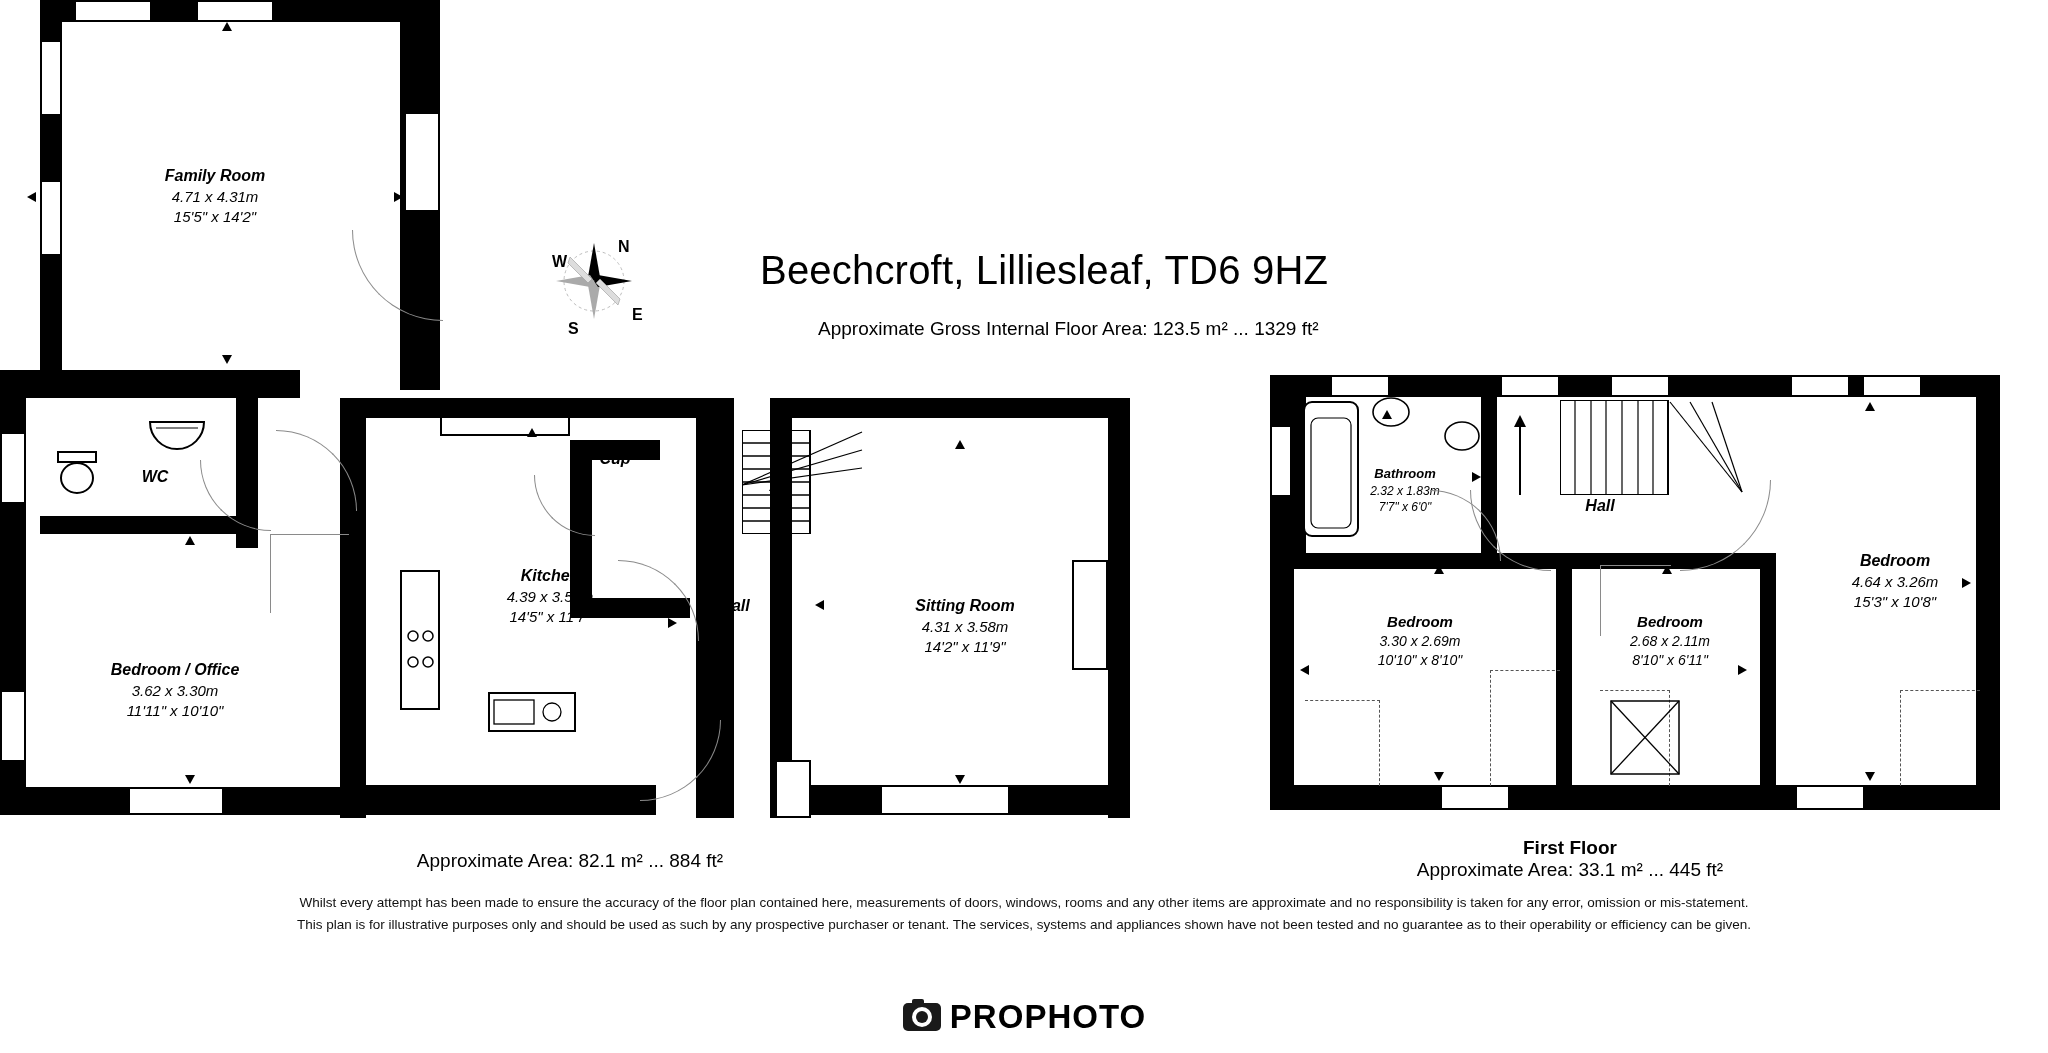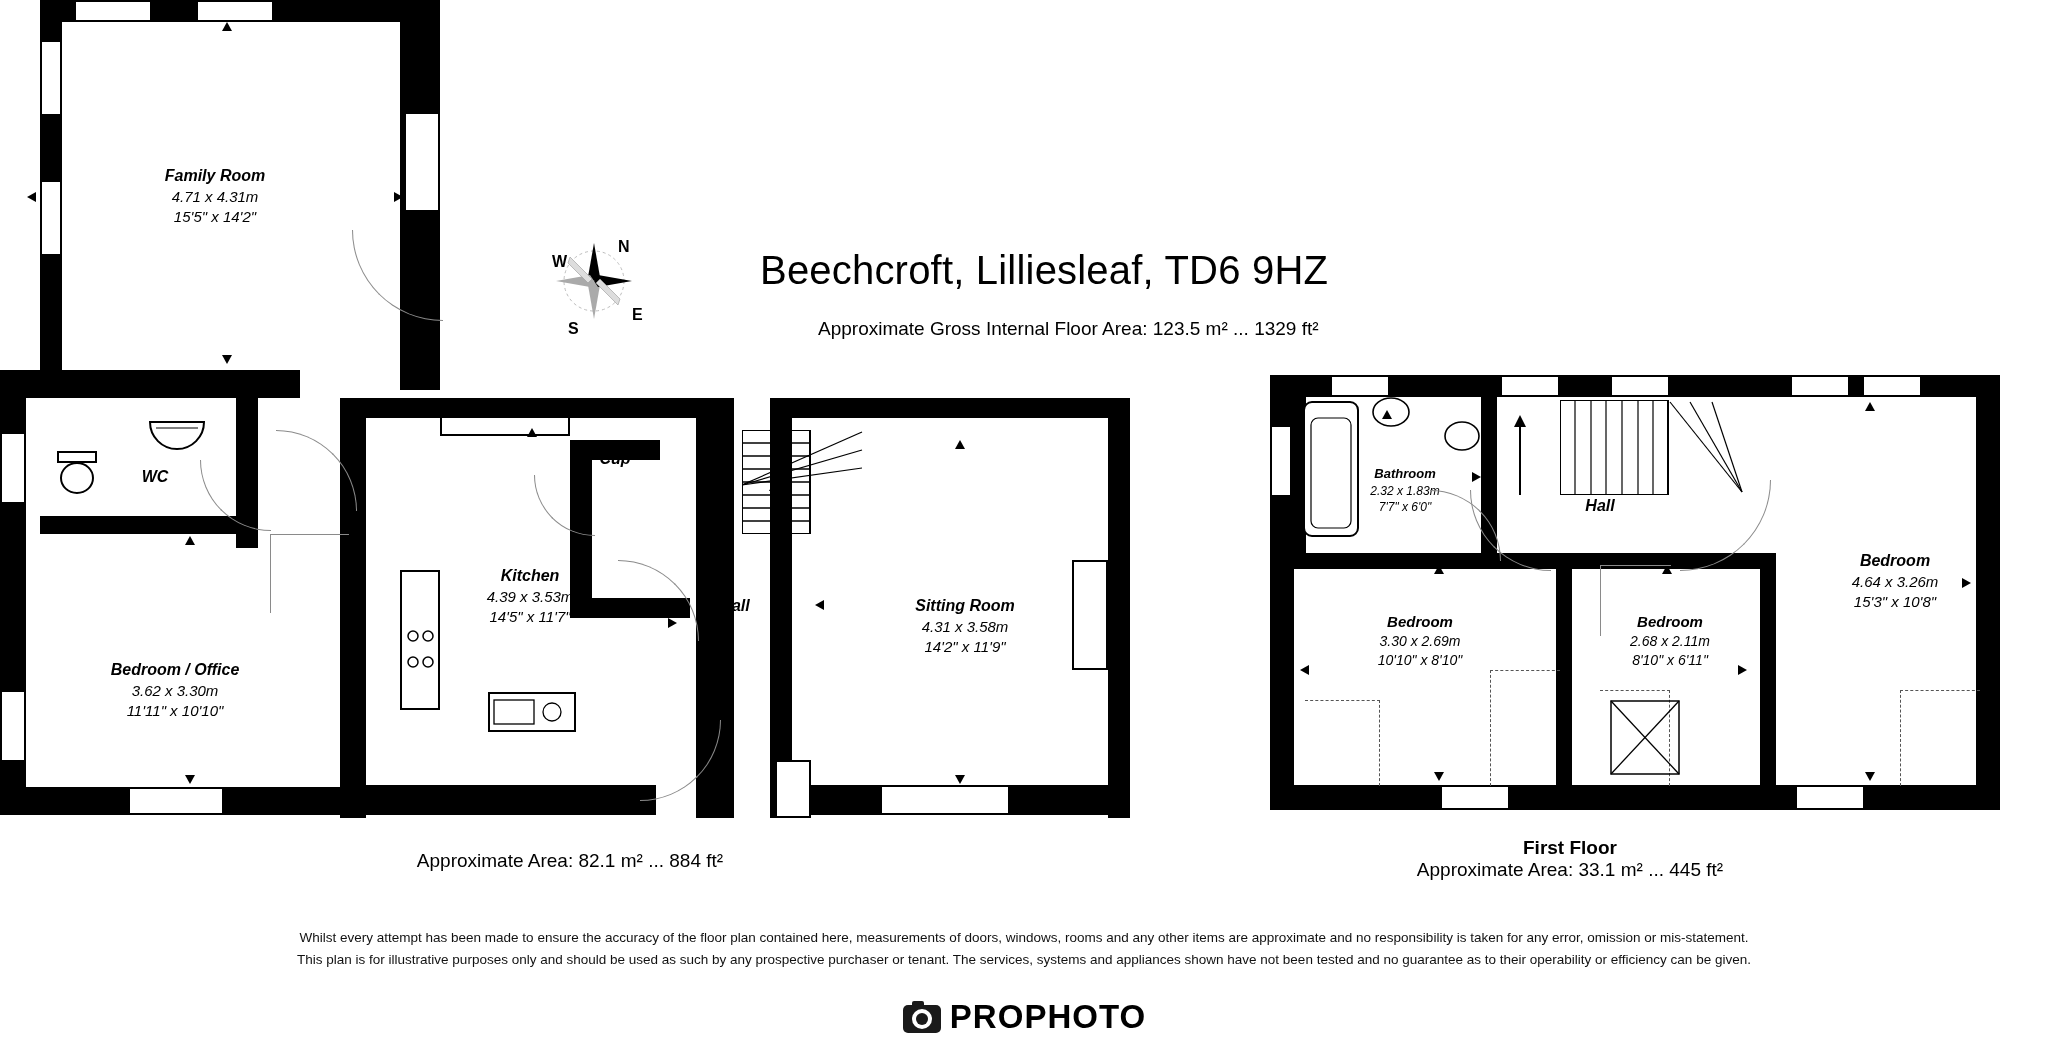--- a/index.html
+++ b/index.html
@@ -118,21 +118,21 @@
     <circle cx="26" cy="14" r="5" fill="none" stroke="#000" stroke-width="1.5"></circle>
     <circle cx="11" cy="40" r="5" fill="none" stroke="#000" stroke-width="1.5"></circle>
     <circle cx="26" cy="40" r="5" fill="none" stroke="#000" stroke-width="1.5"></circle>
   </svg>
   <div class="win" style="left:488px;top:692px;width:88px;height:40px;"></div>
   <svg style="position:absolute;left:492px;top:696px;width:80px;height:32px;" viewBox="0 0 80 32">
     <rect x="2" y="4" width="40" height="24" fill="none" stroke="#000" stroke-width="1.3"></rect>
     <circle cx="60" cy="16" r="9" fill="none" stroke="#000" stroke-width="1.3"></circle>
   </svg>
 
-  <div class="label" style="left:440px;top:565px;width:180px;">
+  <div class="label" style="left:460px;top:565px;width:180px;">
     <div class="nm">Kitchen</div>
     <div class="dm">4.39 x 3.53m</div>
     <div class="dm">14'5" x 11'7"</div>
   </div>
   <div class="arrow ar-u" style="left:527px;top:428px;"></div>
   <div class="arrow ar-r" style="left:668px;top:618px;"></div>
 
   <div class="label" style="left:690px;top:595px;width:90px;">
     <div class="nm">Hall</div>
   </div>
@@ -310,27 +310,27 @@
 
 <div class="floorcap" style="left:0px;top:850px;width:1140px;">
   <div class="f2">Approximate Area: 82.1 m² ... 884 ft²</div>
 </div>
 
 <div class="floorcap" style="left:1140px;top:837px;width:860px;">
   <div class="f1">First Floor</div>
   <div class="f2">Approximate Area: 33.1 m² ... 445 ft²</div>
 </div>
 
-<div class="disclaimer" style="left:0px;top:927px;">
+<div class="disclaimer" style="left:0px;top:892px;">
   <div>Whilst every attempt has been made to ensure the accuracy of the floor plan contained here, measurements of doors, windows, rooms and any other items are approximate and no responsibility is taken for any error, omission or mis-statement.</div>
   <div>This plan is for illustrative purposes only and should be used as such by any prospective purchaser or tenant. The services, systems and appliances shown have not been tested and no guarantee as to their operability or efficiency can be given.</div>
 </div>
 
 <div class="logo" style="left:0px;top:998px;width:2048px;">
-  <div style="display:inline-flex;align-items:center;gap:8px;">
+  <div style="display:inline-flex;gap:8px;">
     <svg width="40" height="34" viewBox="0 0 40 34">
       <rect x="1" y="5" width="38" height="28" rx="5" fill="#1a1a1a"></rect>
       <rect x="10" y="1" width="12" height="6" rx="2" fill="#1a1a1a"></rect>
       <circle cx="20" cy="19" r="10" fill="#fff"></circle>
       <circle cx="20" cy="19" r="6" fill="#1a1a1a"></circle>
     </svg>
     <span class="pp"><span class="b">PRO</span><span class="p2">PHOTO</span></span>
   </div>
 </div>
 

